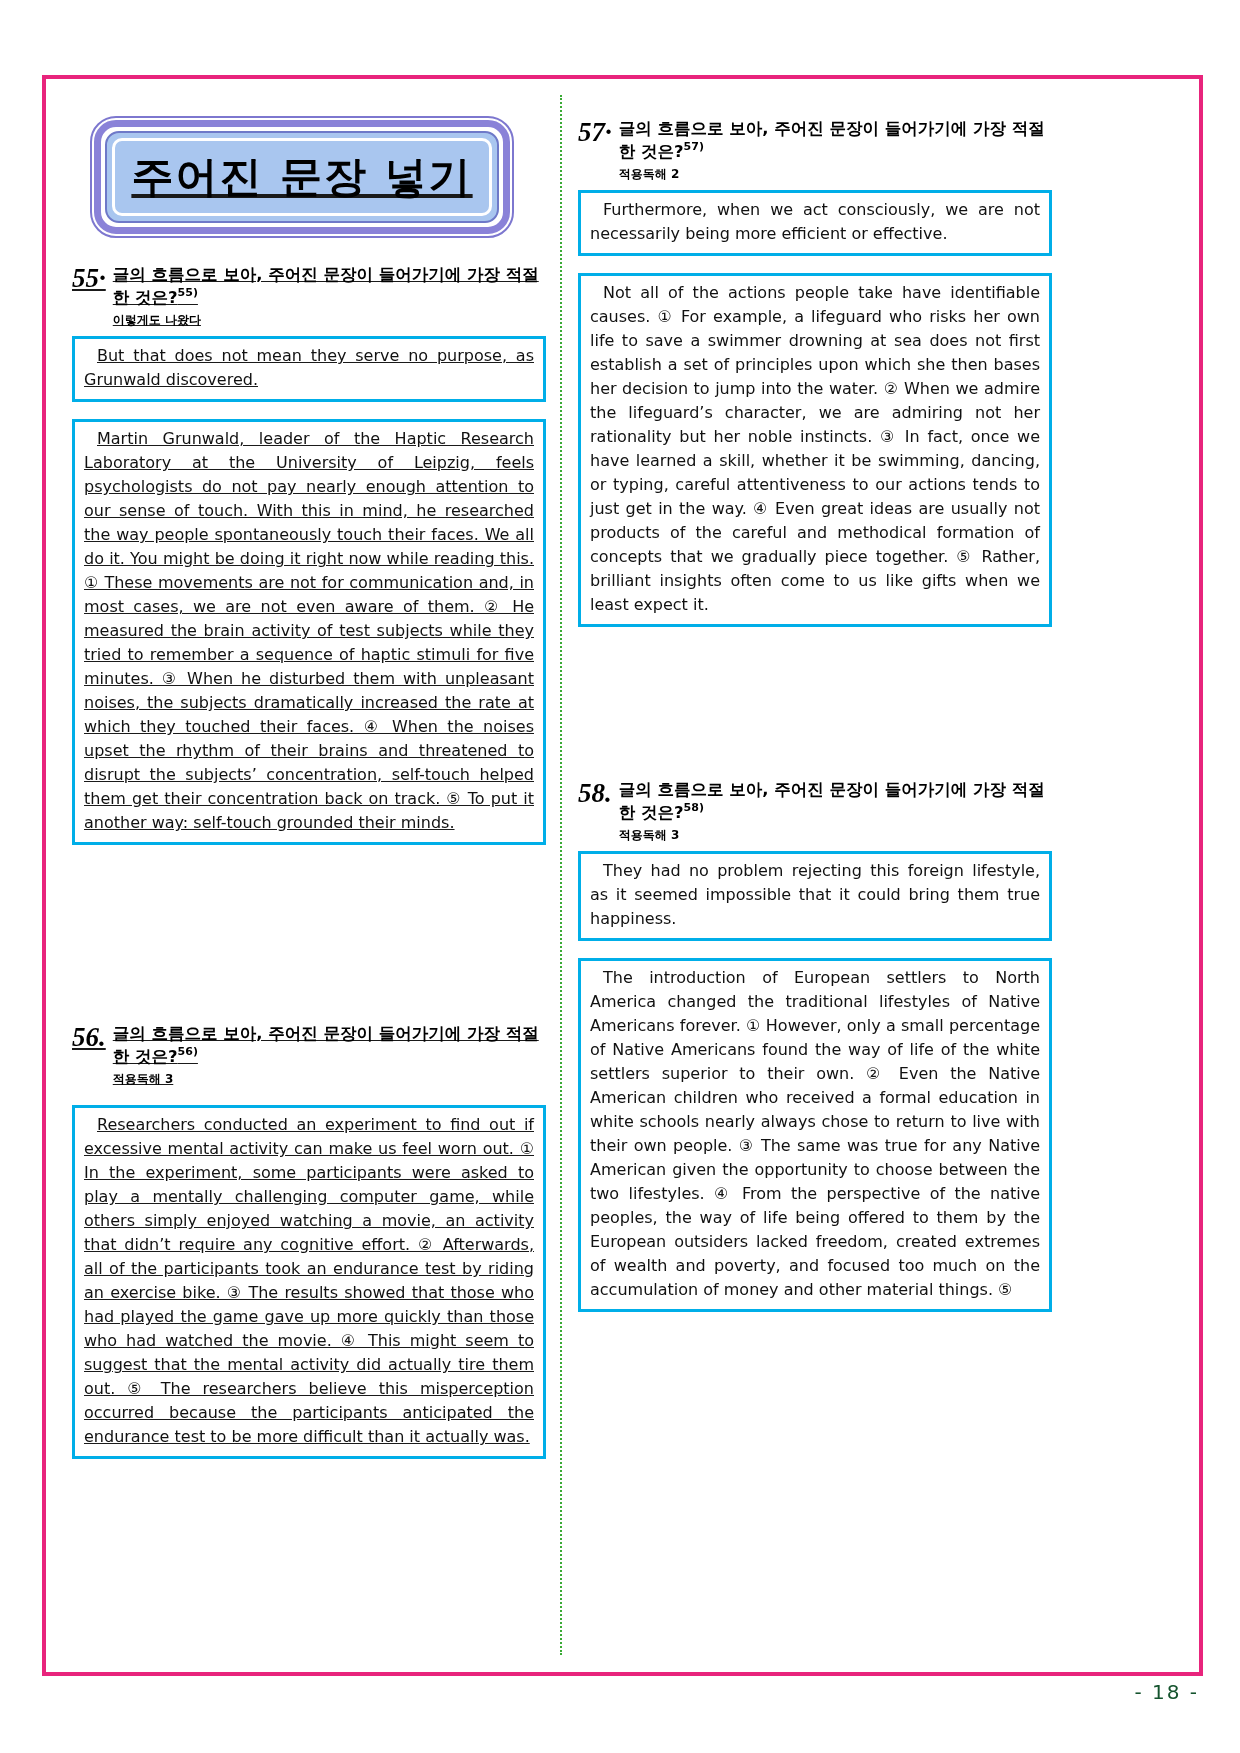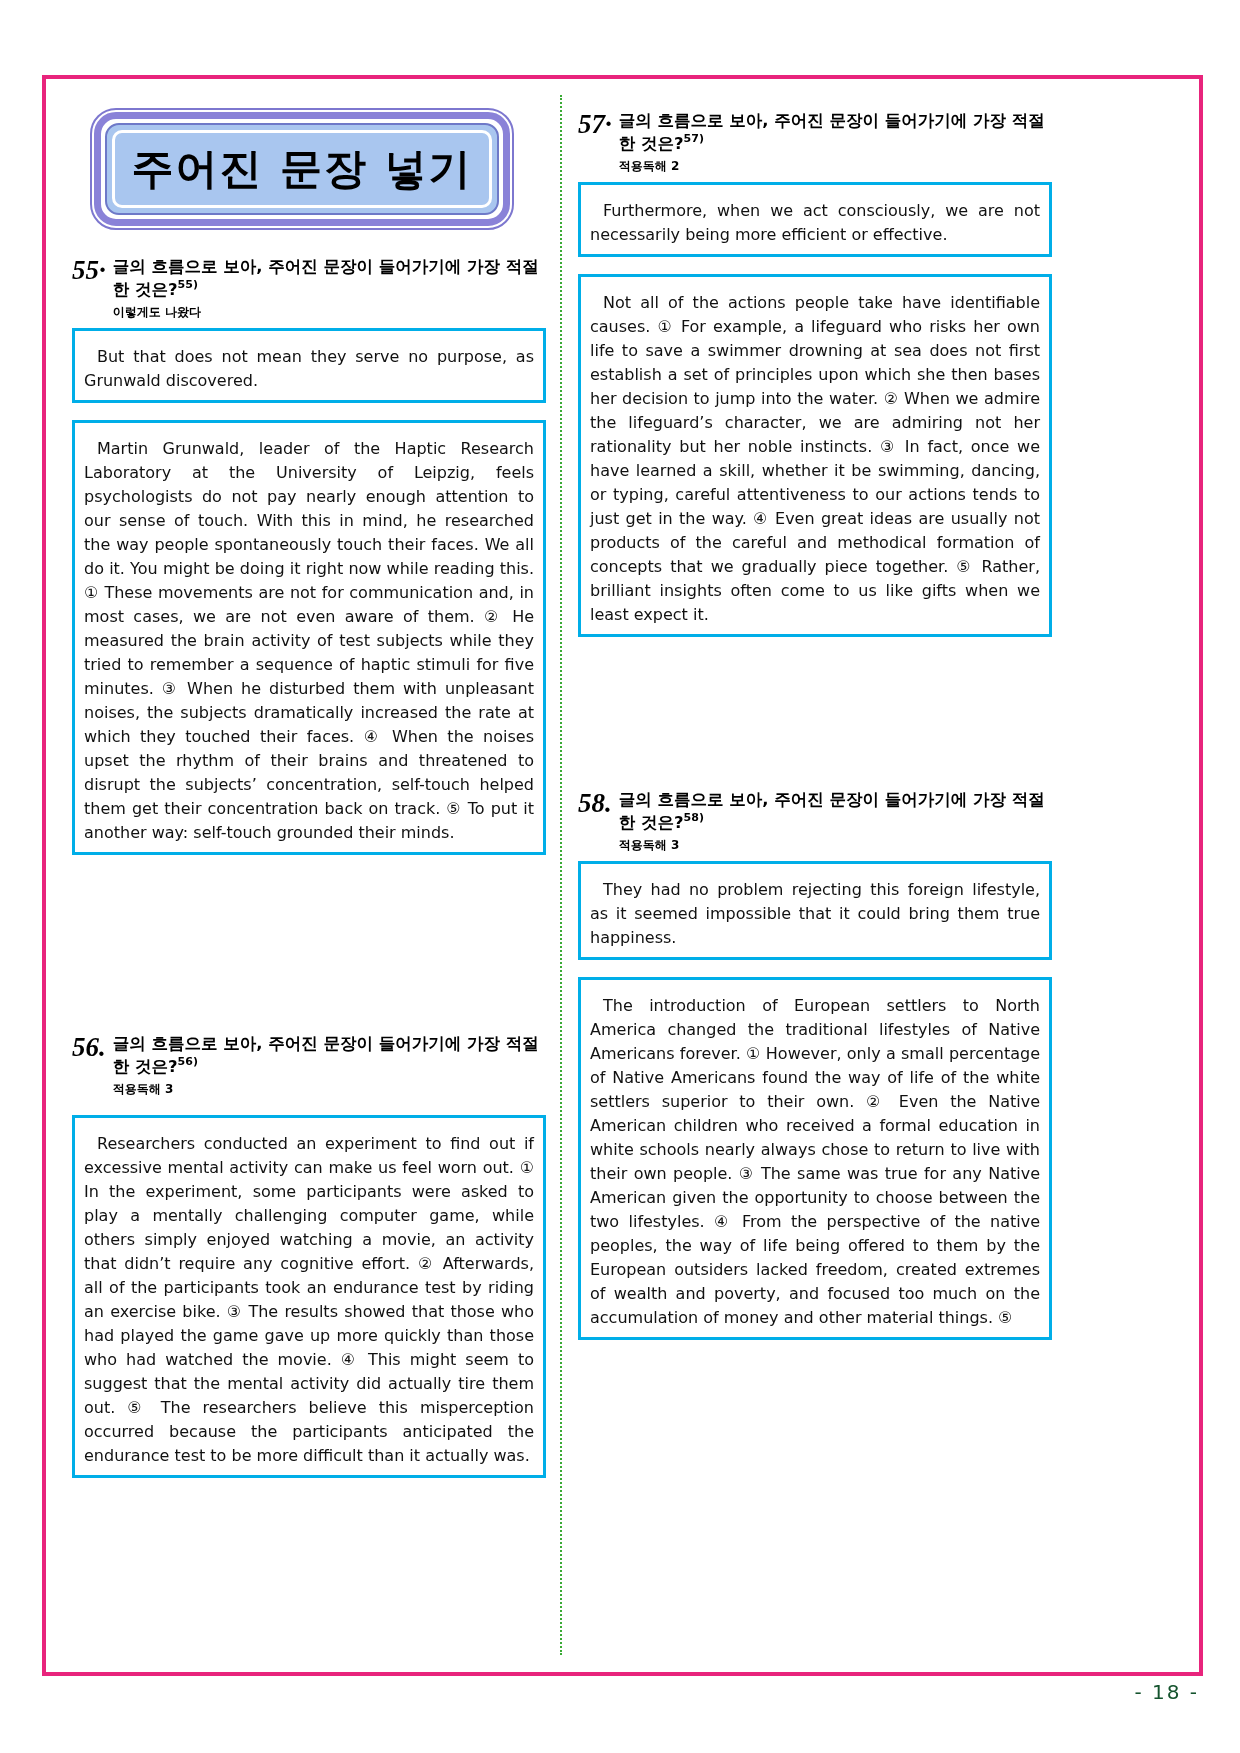--- a/index.html
+++ b/index.html
@@ -23,22 +23,22 @@
   .title-wrap{width:424px;margin:0 0 26px 18px;}
   .tb-outer{border:2px solid #7d77cf;border-radius:26px;padding:2px;background:#fff;}
   .tb-mid{border:7px solid #8a82d8;border-radius:22px;padding:4px;background:#ffffff;}
   .tb-inner{background:#a9c6ef;border:2px solid #6e79c8;border-radius:14px;padding:5px;}
   .tb-core{
     border:3px solid #ffffff;border-radius:10px;
     padding:8px 10px;text-align:center;
     font-size:42px;font-weight:bold;letter-spacing:2px;color:#000;
     font-family:"DejaVu Sans",sans-serif;
   }
-  .col{position:absolute;top:108px;width:474px;}
-  .col-left{left:72px;}
+  .col{position:absolute;top:116px;width:474px;}
+  .col-left{left:72px;text-decoration:underline;}
   .col-right{left:578px;}
   .question{margin:0;}
   .q-55{margin-top:22px;}
   .q-56{margin-top:178px;}
   .q-57{margin-top:2px;}
   .q-58{margin-top:152px;}
   .q-header{display:flex;align-items:flex-start;}
   .q-num{
     flex:none;
     font-family:"Liberation Serif","DejaVu Serif",serif;
@@ -49,21 +49,21 @@
   .q-text{flex:1;}
   .q-prompt{
     font-size:16.5px;font-weight:600;line-height:1.35;color:#000;
   }
   .q-ref{font-size:11px;vertical-align:super;font-weight:600;}
   .q-subtitle{
     font-size:12px;font-weight:600;color:#000;margin-top:3px;
   }
   .box{
     border:3px solid #00aee8;
-    padding:14px 9px 7px 9px;
+    padding:5px 9px 7px 9px;
     font-size:16px;line-height:1.5;
     text-align:justify;color:#111;
     background:#ffffff;
   }
   .box p{margin:0;text-indent:13px;}
   .given{margin-top:7px;}
   .passage{margin-top:17px;}
   .page-number{
     position:absolute;left:42px;top:1680px;width:1157px;
     text-align:right;font-size:20px;color:#14532d;

